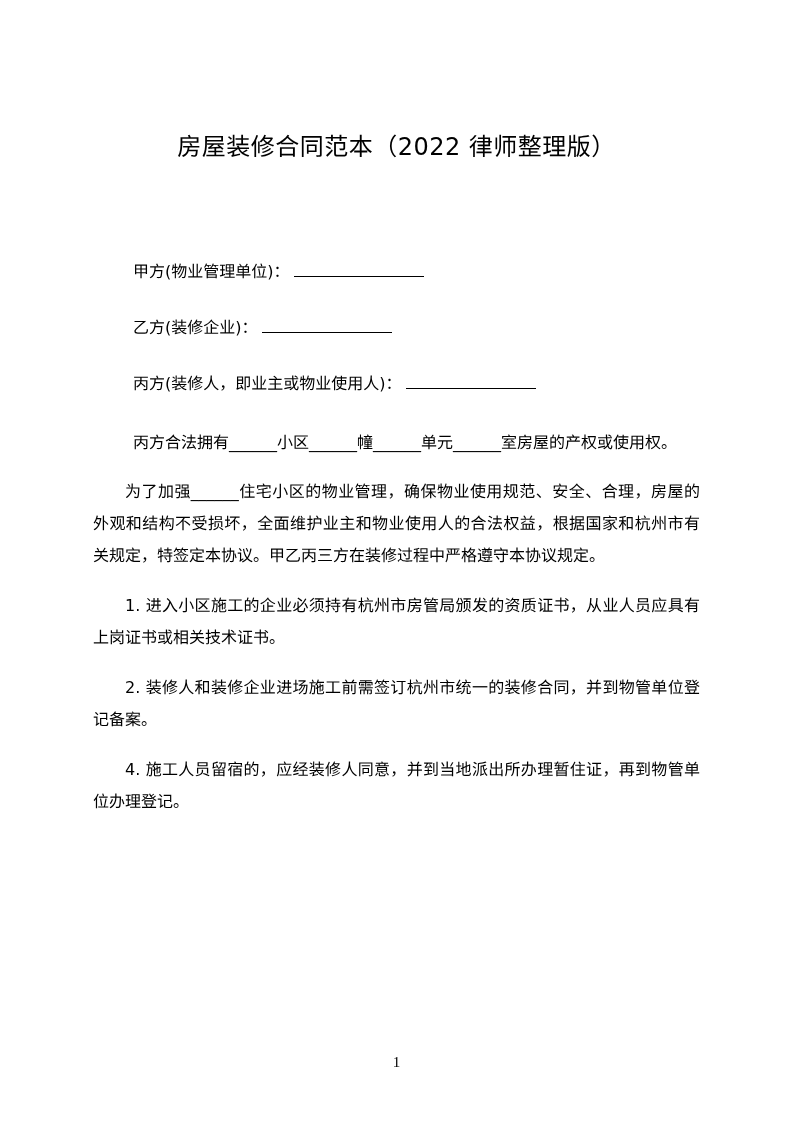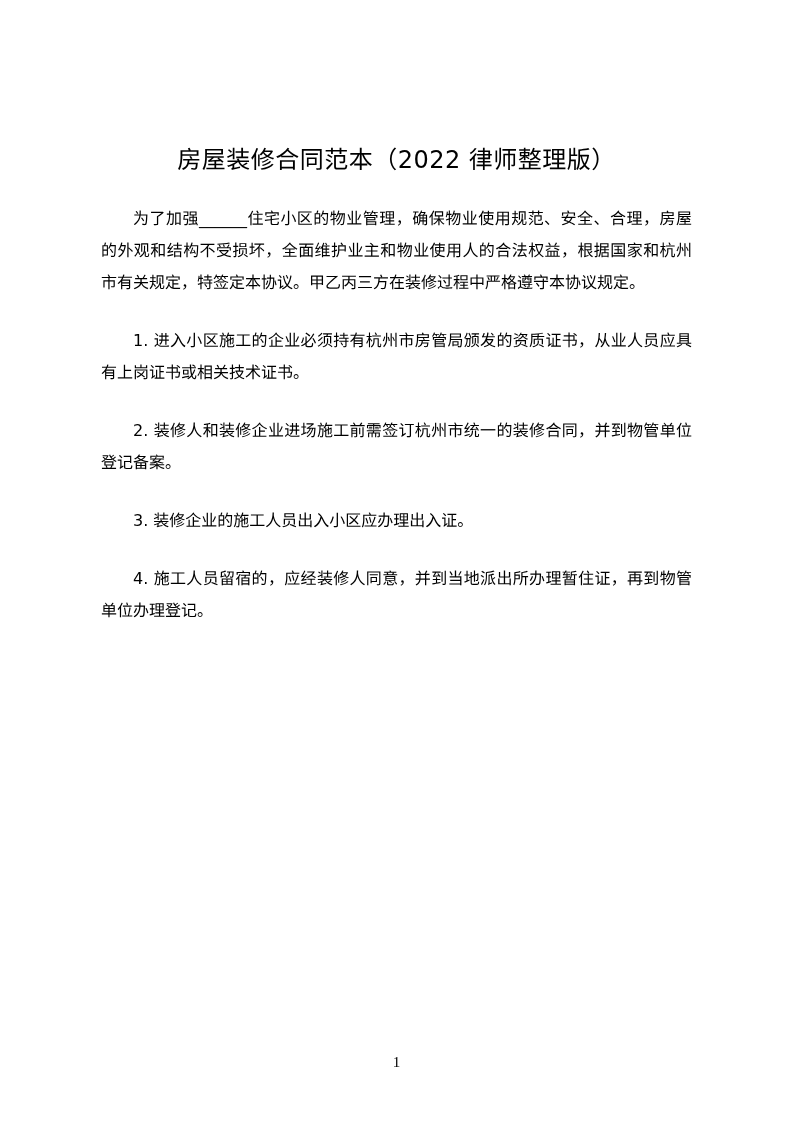--- a/index.html
+++ b/index.html
@@ -18,21 +18,21 @@
     width: 793px;
     height: 1122px;
     margin: 0 auto;
     background: #ffffff;
     overflow: hidden;
     box-sizing: border-box;
   }
   .content {
     position: absolute;
     left: 93px;
-    top: 17px;
+    top: 4px;
     width: 607px;
   }
   .doc-title {
     margin: 0;
     padding-top: 126px;
     font-size: 24px;
     line-height: 34px;
     font-weight: normal;
     text-align: center;
     letter-spacing: 0.5px;
@@ -60,21 +60,21 @@
     font-size: 16px;
     line-height: 30px;
     margin-left: 40px;
     margin-top: 14px;
     margin-bottom: 0;
     white-space: nowrap;
   }
   p.para {
     font-size: 16px;
     line-height: 32px;
-    margin: 8px;
+    margin: 0;
     padding-top: 18px;
     text-indent: 2em;
     text-align: justify;
     text-justify: inter-ideograph;
     word-break: break-all;
   }
   .page-number {
     position: absolute;
     left: 0;
     right: 0;
@@ -86,23 +86,39 @@
   }
 </style>
 </head>
 <body>
 
 <div class="page">
   <div class="content">
 
     <h1 class="doc-title">房屋装修合同范本（2022 律师整理版）</h1>
 
+    <div class="party-block">
+
+      <div class="party-line">
+        <span>甲方(物业管理单位)：</span><span class="blank blank-w1"></span>
+      </div>
+
+      <div class="party-line">
+        <span>乙方(装修企业)：</span><span class="blank blank-w1"></span>
+      </div>
+
+      <div class="party-line">
+        <span>丙方(装修人，即业主或物业使用人)：</span><span class="blank blank-w1"></span>
+      </div>
+
+      <div class="ownership-line">丙方合法拥有______小区______幢______单元______室房屋的产权或使用权。</div>
+
+    </div>
 
     <p class="para">为了加强______住宅小区的物业管理，确保物业使用规范、安全、合理，房屋的外观和结构不受损坏，全面维护业主和物业使用人的合法权益，根据国家和杭州市有关规定，特签定本协议。甲乙丙三方在装修过程中严格遵守本协议规定。</p>
     <p class="para">1. 进入小区施工的企业必须持有杭州市房管局颁发的资质证书，从业人员应具有上岗证书或相关技术证书。</p>
     <p class="para">2. 装修人和装修企业进场施工前需签订杭州市统一的装修合同，并到物管单位登记备案。</p>
-    <p class="para">3. 装修企业的施工人员出入小区应办理出入证。</p>
     <p class="para">4. 施工人员留宿的，应经装修人同意，并到当地派出所办理暂住证，再到物管单位办理登记。</p>
 
   </div>
 
   <div class="page-number">1</div>
 </div>
 
 </body></html>

